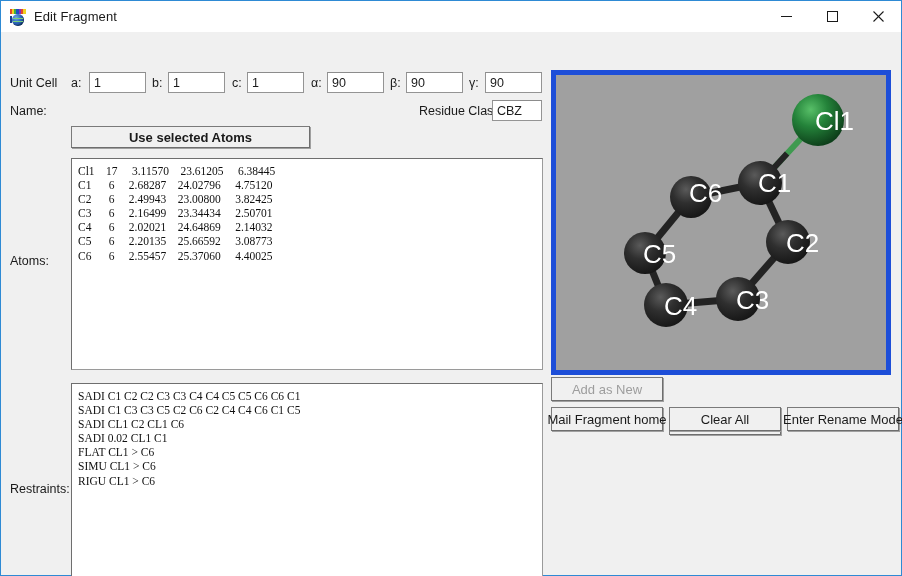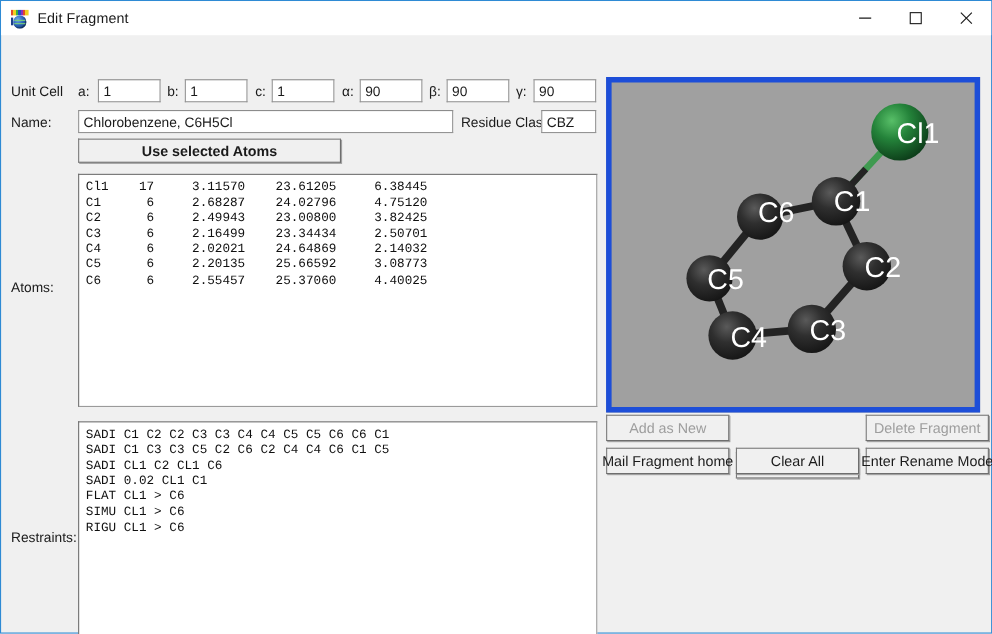--- a/index.html
+++ b/index.html
@@ -153,21 +153,21 @@
   .btn.bold { font-weight: bold; }
   .btn.disabled { color: #9d9d9d; }
 
   .textarea {
     position: absolute;
     box-sizing: border-box;
     background: #ffffff;
     border: 1px solid #9a9a9a;
     border-top: 1px solid #6e6e6e;
     border-left: 1px solid #6e6e6e;
-    font-family: Liberation Mono, monospace;
+    font-family: Liberation Serif, serif;
     font-size: 11.5px;
     line-height: 14.1px;
     color: #101010;
     padding: 5px 4px 4px 6px;
     white-space: pre;
     overflow: hidden;
   }
 
   
   .viewer {
@@ -238,21 +238,20 @@
       <div class="row-label" style="left:310px; top:44px;">α:</div>
       <div class="tfield" style="left:326px; top:40px; width:57px; height:21px;">90</div>
 
       <div class="row-label" style="left:389px; top:44px;">β:</div>
       <div class="tfield" style="left:405px; top:40px; width:57px; height:21px;">90</div>
 
       <div class="row-label" style="left:468px; top:44px;">γ:</div>
       <div class="tfield" style="left:484px; top:40px; width:57px; height:21px;">90</div>
 
       <div class="row-label" style="left:9px; top:72px;">Name:</div>
-      <div class="tfield" style="left:70px; top:68px; width:341px; height:21px;">Chlorobenzene, C6H5Cl</div>
 
       <div class="row-label" style="left:418px; top:72px;">Residue Class:</div>
       <div class="tfield" style="left:491px; top:68px; width:50px; height:21px;">CBZ</div>
 
       <div class="btn bold" style="left:70px; top:94px; width:239px; height:22px;">Use selected Atoms</div>
 
       <div class="row-label" style="left:9px; top:222px;">Atoms:</div>
       <div class="textarea" style="left:70px; top:126px; width:472px; height:212px;">Cl1    17     3.11570    23.61205     6.38445
 C1      6     2.68287    24.02796     4.75120
 C2      6     2.49943    23.00800     3.82425
@@ -315,21 +314,20 @@
           <text x="87" y="188">C5</text>
           <text x="180" y="234">C3</text>
           <text x="108" y="240">C4</text>
         </g>
       </svg>
     </div>
 
     <div class="right-btns">
       <div class="btn disabled" style="left:0px;   top:0px;  width:112px; height:24px;">Add as New</div>
       <div class="btn" style="left:118px; top:0px;  width:112px; height:24px;margin-top:34px;">Update Fragment</div>
-      <div class="btn disabled" style="left:236px; top:0px;  width:112px; height:24px;">Delete Fragment</div>
 
       <div class="btn" style="left:0px;   top:30px; width:112px; height:24px;">Mail Fragment home</div>
       <div class="btn" style="left:118px; top:30px; width:112px; height:24px;">Clear All</div>
       <div class="btn" style="left:236px; top:30px; width:112px; height:24px;">Enter Rename Mode</div>
     </div>
 
   </div>
 </div>
 
 </body></html>

